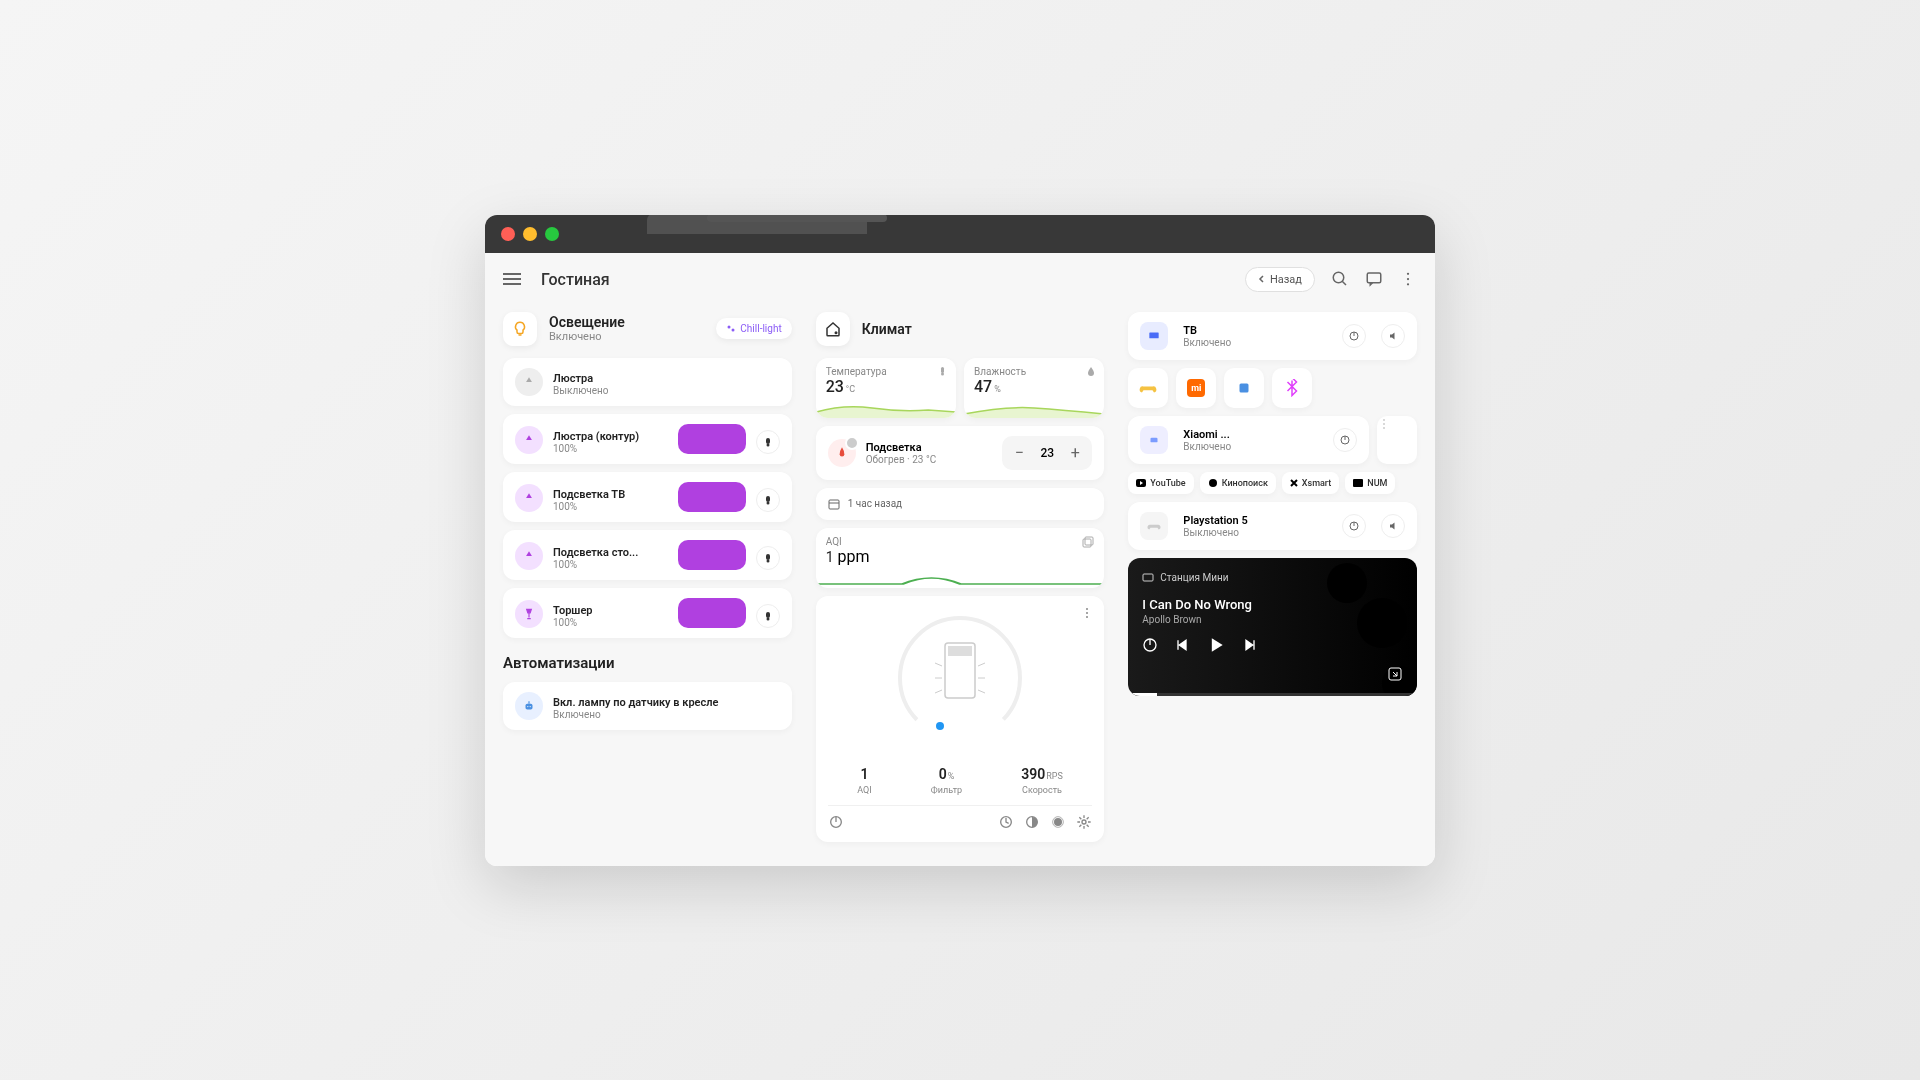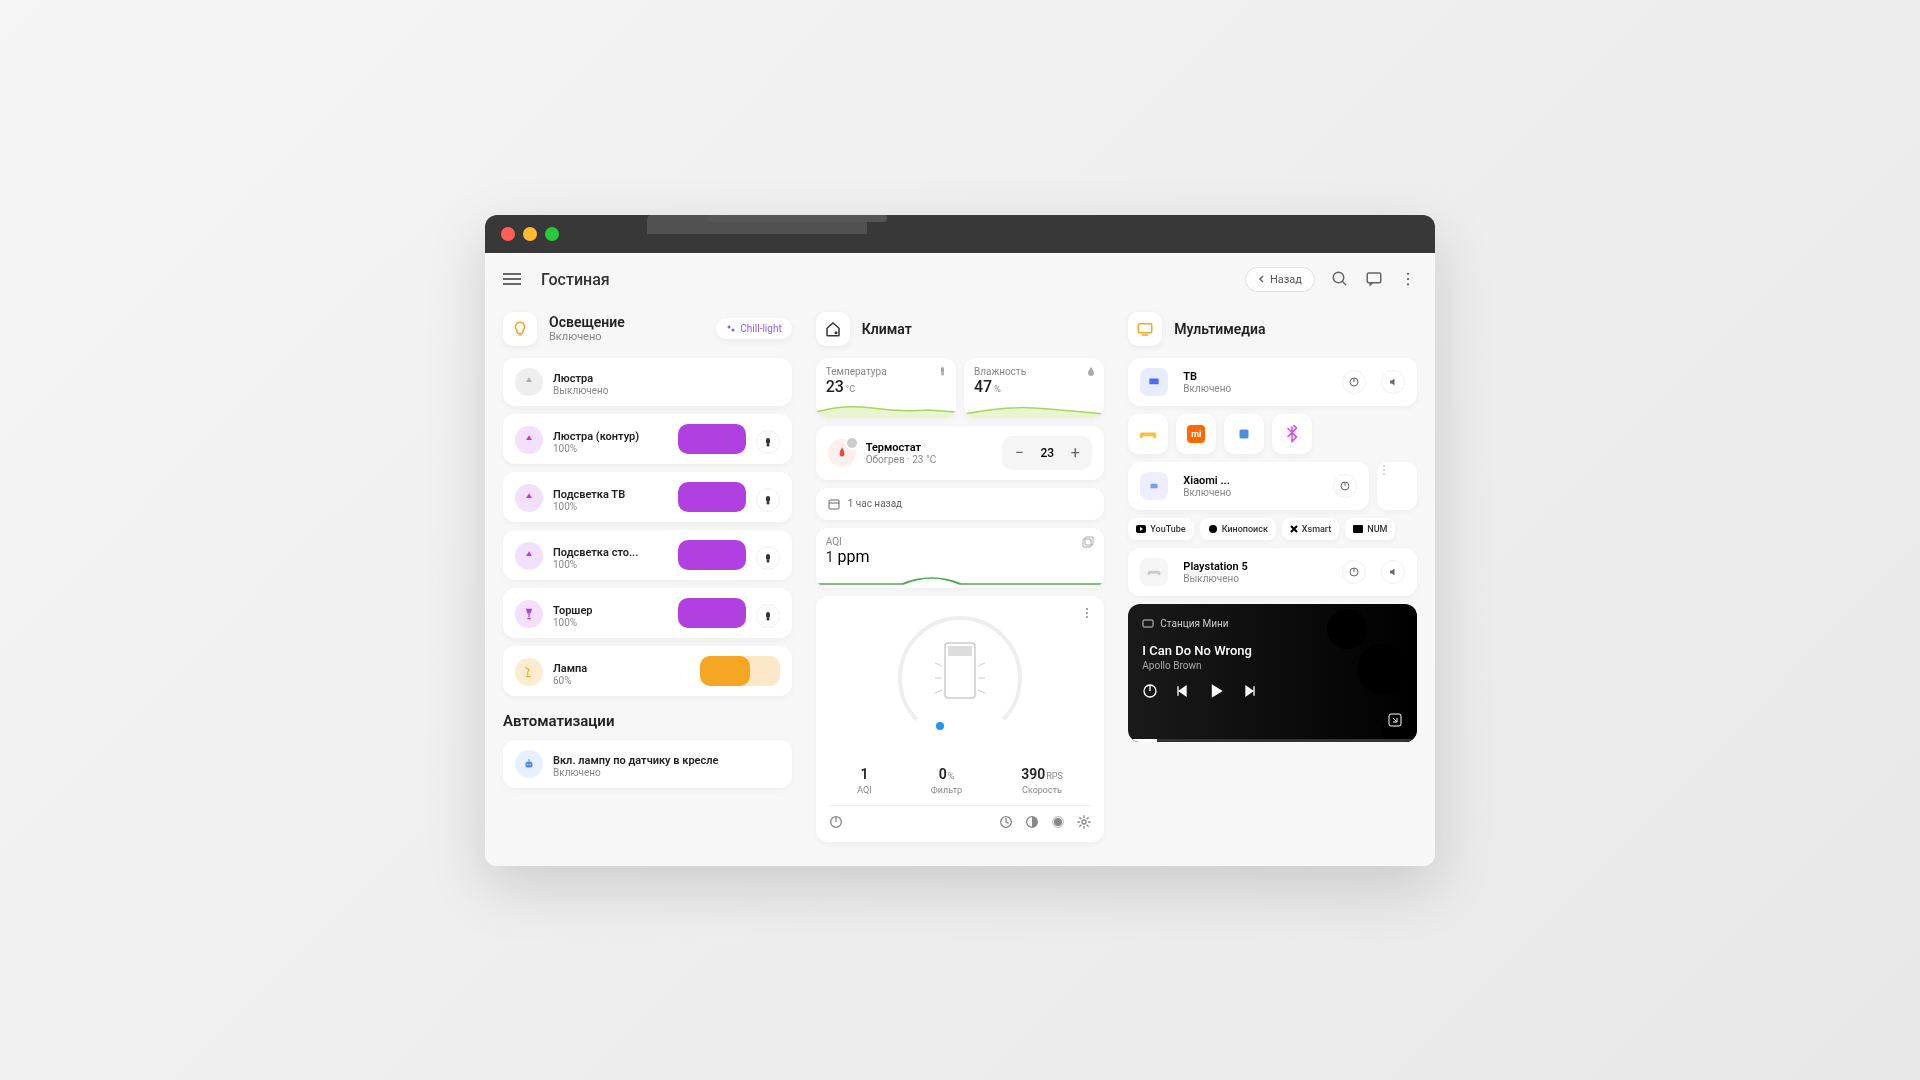--- a/index.html
+++ b/index.html
@@ -252,36 +252,20 @@
             <div class="slider purple"></div>
             <div class="cbtn">
                 <svg width="10" height="10" viewBox="0 0 10 10">
                   <rect x="3" y="1" width="4" height="6" rx="2" fill="#333"></rect>
                   <circle cx="5" cy="8" r="1.5" fill="#333"></circle>
                 </svg>
               </div>
           </div>
         </div>
 
-        <div class="card">
-          <div class="lightrow">
-            <div class="bulb" style="background:#fdecd0">
-              <svg width="14" height="14" viewBox="0 0 24 24">
-                  <path d="M6 4l6 4-2 4 M10 12v6 M7 20h8" stroke="#f5a623" stroke-width="2" fill="none"></path>
-                </svg>
-            </div>
-            <div class="info">
-              <div class="n">Лампа</div>
-              <div class="s">60%</div>
-            </div>
-            <div class="slider orangebg">
-                <div class="slider orange" style="position:absolute;left:0;top:0;height:100%"></div>
-              </div>
-          </div>
-        </div>
 
         <div class="h2">Автоматизации</div>
         <div class="card">
           <div class="lightrow">
             <div class="bulb" style="background:#e8f0ff">
               <svg width="14" height="14" viewBox="0 0 24 24">
                   <rect x="6" y="8" width="12" height="10" rx="3" fill="#4a90e2"></rect>
                   <circle cx="10" cy="13" r="1" fill="#fff"></circle>
                   <circle cx="14" cy="13" r="1" fill="#fff"></circle>
                   <line x1="12" y1="4" x2="12" y2="8" stroke="#4a90e2" stroke-width="2"></line>
@@ -335,21 +319,21 @@
         </div>
 
         <div class="card">
           <div class="thermo">
             <div class="ic">
               <svg width="14" height="14" viewBox="0 0 24 24">
                   <path d="M12 2 Q8 8 8 14 A4 4 0 0016 14 Q16 8 12 2" fill="#e74c3c"></path>
                 </svg>
             </div>
             <div class="txt">
-              <div class="n">Термостат</div>
+              <div class="n">Подсветка</div>
               <div class="s">Обогрев · 23 °C</div>
             </div>
             <div class="stepper">
               <button>−</button>
               <span>23</span>
               <button>+</button>
             </div>
           </div>
         </div>
 
@@ -433,31 +417,20 @@
               <svg viewBox="0 0 24 24">
                   <circle cx="12" cy="12" r="3" stroke="currentColor" stroke-width="2" fill="none"></circle>
                   <path d="M12 2v4M12 18v4M2 12h4M18 12h4M5 5l3 3M16 16l3 3M5 19l3-3M16 8l3-3" stroke="currentColor" stroke-width="2"></path>
                 </svg>
             </div>
           </div>
         </div>
       </div>
 
       <div class="col">
-        <div class="sechead">
-          <div class="iconbox">
-            <svg viewBox="0 0 24 24">
-                <rect x="3" y="5" width="18" height="12" rx="2" stroke="#f5a623" stroke-width="2" fill="none"></rect>
-                <line x1="8" y1="20" x2="16" y2="20" stroke="#f5a623" stroke-width="2"></line>
-              </svg>
-          </div>
-          <div class="txt">
-              <div class="t1">Мультимедиа</div>
-            </div>
-        </div>
 
         <div class="card">
           <div class="mediarow">
             <div class="mic" style="background:#e8ecff">
               <svg width="14" height="14" viewBox="0 0 24 24">
                   <rect x="4" y="6" width="16" height="10" rx="1" fill="#4a6cf7"></rect>
                 </svg>
             </div>
             <div class="info">
               <div class="n">ТВ</div>

